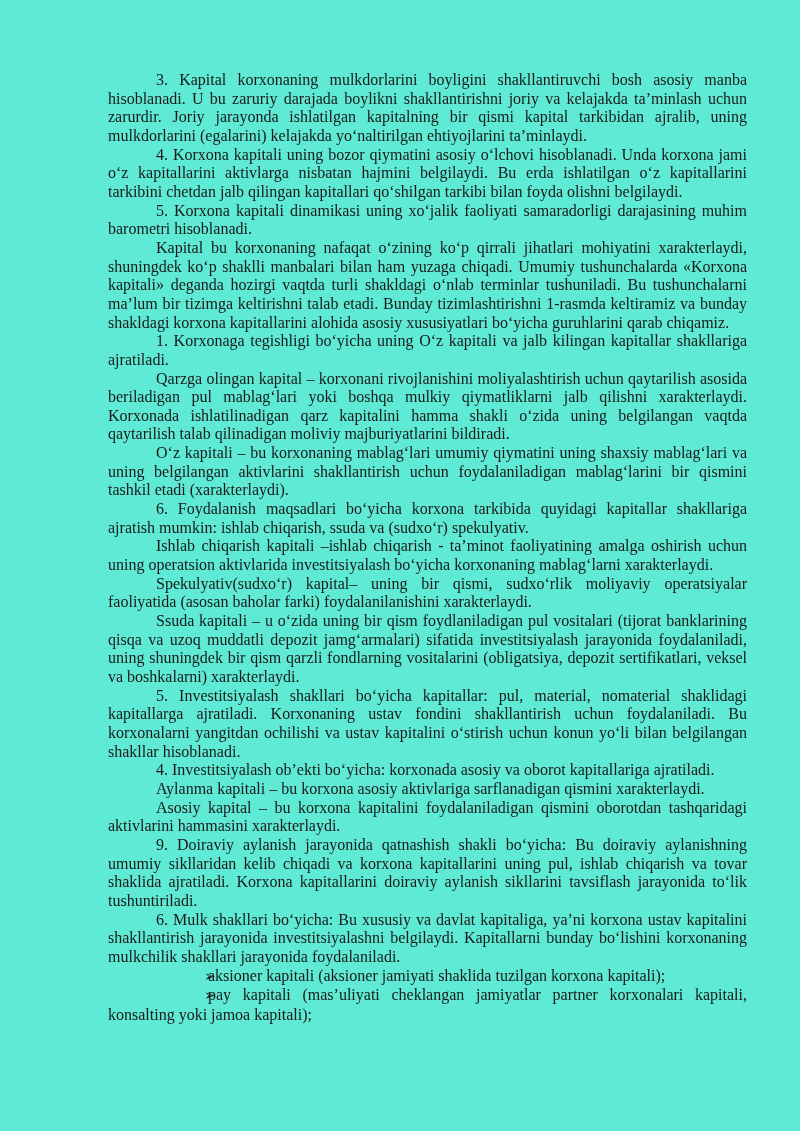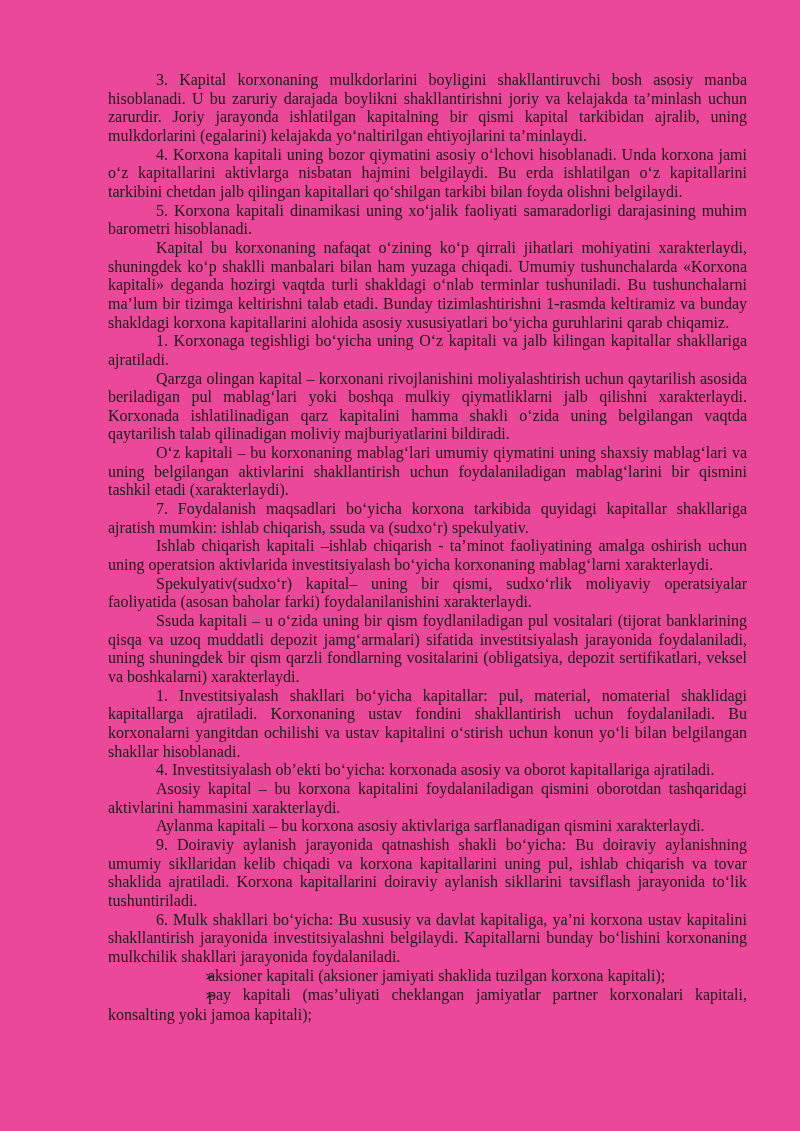--- a/index.html
+++ b/index.html
@@ -4,21 +4,21 @@
 <style>
   html, body {
     margin: 0;
     padding: 0;
     background: #ffffff;
   }
   .page {
     position: relative;
     width: 800px;
     height: 1131px;
-    background: #ec4899;
+    background: #5eead4;
     overflow: hidden;
     font-family: "Liberation Serif", "DejaVu Serif", serif;
     color: #1a1a1a;
   }
   .content {
     position: absolute;
     left: 108px;
     top: 71px;
     width: 639px;
     font-size: 16px;
@@ -43,26 +43,26 @@
 
 <div class="page">
   <div class="content">
     <p>3. Kapital korxonaning mulkdorlarini boyligini shakllantiruvchi bosh asosiy manba hisoblanadi. U bu zaruriy darajada boylikni shakllantirishni joriy va kelajakda ta’minlash uchun zarurdir. Joriy jarayonda ishlatilgan kapitalning bir qismi kapital tarkibidan ajralib, uning mulkdorlarini (egalarini) kelajakda yoʻnaltirilgan ehtiyojlarini ta’minlaydi.</p>
     <p>4. Korxona kapitali uning bozor qiymatini asosiy oʻlchovi hisoblanadi. Unda korxona jami oʻz kapitallarini aktivlarga nisbatan hajmini belgilaydi. Bu erda ishlatilgan oʻz kapitallarini tarkibini chetdan jalb qilingan kapitallari qoʻshilgan tarkibi bilan foyda olishni belgilaydi.</p>
     <p>5. Korxona kapitali dinamikasi uning xoʻjalik faoliyati samaradorligi darajasining muhim barometri hisoblanadi.</p>
     <p>Kapital bu korxonaning nafaqat oʻzining koʻp qirrali jihatlari mohiyatini xarakterlaydi, shuningdek koʻp shaklli manbalari bilan ham yuzaga chiqadi. Umumiy tushunchalarda «Korxona kapitali» deganda hozirgi vaqtda turli shakldagi oʻnlab terminlar tushuniladi. Bu tushunchalarni ma’lum bir tizimga keltirishni talab etadi. Bunday tizimlashtirishni 1-rasmda keltiramiz va bunday shakldagi korxona kapitallarini alohida asosiy xususiyatlari boʻyicha guruhlarini qarab chiqamiz.</p>
     <p>1. Korxonaga tegishligi boʻyicha uning Oʻz kapitali va jalb kilingan kapitallar shakllariga ajratiladi.</p>
     <p>Qarzga olingan kapital – korxonani rivojlanishini moliyalashtirish uchun qaytarilish asosida beriladigan pul mablagʻlari yoki boshqa mulkiy qiymatliklarni jalb qilishni xarakterlaydi. Korxonada ishlatilinadigan qarz kapitalini hamma shakli oʻzida uning belgilangan vaqtda qaytarilish talab qilinadigan moliviy majburiyatlarini bildiradi.</p>
     <p>Oʻz kapitali – bu korxonaning mablagʻlari umumiy qiymatini uning shaxsiy mablagʻlari va uning belgilangan aktivlarini shakllantirish uchun foydalaniladigan mablagʻlarini bir qismini tashkil etadi (xarakterlaydi).</p>
-    <p>7. Foydalanish maqsadlari boʻyicha korxona tarkibida quyidagi kapitallar shakllariga ajratish mumkin: ishlab chiqarish, ssuda va (sudxoʻr) spekulyativ.</p>
+    <p>6. Foydalanish maqsadlari boʻyicha korxona tarkibida quyidagi kapitallar shakllariga ajratish mumkin: ishlab chiqarish, ssuda va (sudxoʻr) spekulyativ.</p>
     <p>Ishlab chiqarish kapitali –ishlab chiqarish - ta’minot faoliyatining amalga oshirish uchun uning operatsion aktivlarida investitsiyalash boʻyicha korxonaning mablagʻlarni xarakterlaydi.</p>
     <p>Spekulyativ(sudxoʻr) kapital– uning bir qismi, sudxoʻrlik moliyaviy operatsiyalar faoliyatida (asosan baholar farki) foydalanilanishini xarakterlaydi.</p>
     <p>Ssuda kapitali – u oʻzida uning bir qism foydlaniladigan pul vositalari (tijorat banklarining qisqa va uzoq muddatli depozit jamgʻarmalari) sifatida investitsiyalash jarayonida foydalaniladi, uning shuningdek bir qism qarzli fondlarning vositalarini (obligatsiya, depozit sertifikatlari, veksel va boshkalarni) xarakterlaydi.</p>
-    <p>1. Investitsiyalash shakllari boʻyicha kapitallar: pul, material, nomaterial shaklidagi kapitallarga ajratiladi. Korxonaning ustav fondini shakllantirish uchun foydalaniladi. Bu korxonalarni yangitdan ochilishi va ustav kapitalini oʻstirish uchun konun yoʻli bilan belgilangan shakllar hisoblanadi.</p>
+    <p>5. Investitsiyalash shakllari boʻyicha kapitallar: pul, material, nomaterial shaklidagi kapitallarga ajratiladi. Korxonaning ustav fondini shakllantirish uchun foydalaniladi. Bu korxonalarni yangitdan ochilishi va ustav kapitalini oʻstirish uchun konun yoʻli bilan belgilangan shakllar hisoblanadi.</p>
     <p>4. Investitsiyalash ob’ekti boʻyicha: korxonada asosiy va oborot kapitallariga ajratiladi.</p>
+    <p>Aylanma kapitali – bu korxona asosiy aktivlariga sarflanadigan qismini xarakterlaydi.</p>
     <p>Asosiy kapital – bu korxona kapitalini foydalaniladigan qismini oborotdan tashqaridagi aktivlarini hammasini xarakterlaydi.</p>
-    <p>Aylanma kapitali – bu korxona asosiy aktivlariga sarflanadigan qismini xarakterlaydi.</p>
     <p>9. Doiraviy aylanish jarayonida qatnashish shakli boʻyicha: Bu doiraviy aylanishning umumiy sikllaridan kelib chiqadi va korxona kapitallarini uning pul, ishlab chiqarish va tovar shaklida ajratiladi. Korxona kapitallarini doiraviy aylanish sikllarini tavsiflash jarayonida toʻlik tushuntiriladi.</p>
     <p>6. Mulk shakllari boʻyicha: Bu xususiy va davlat kapitaliga, ya’ni korxona ustav kapitalini shakllantirish jarayonida investitsiyalashni belgilaydi. Kapitallarni bunday boʻlishini korxonaning mulkchilik shakllari jarayonida foydalaniladi.</p>
     <p class="bullet"><span class="glyph">➢</span><span>aksioner kapitali (aksioner jamiyati shaklida tuzilgan korxona kapitali);</span></p>
     <p class="bullet"><span class="glyph">➢</span><span>pay kapitali (mas’uliyati cheklangan jamiyatlar partner korxonalari kapitali, konsalting yoki jamoa kapitali);</span></p>
   </div>
 </div>
 
 </body></html>

